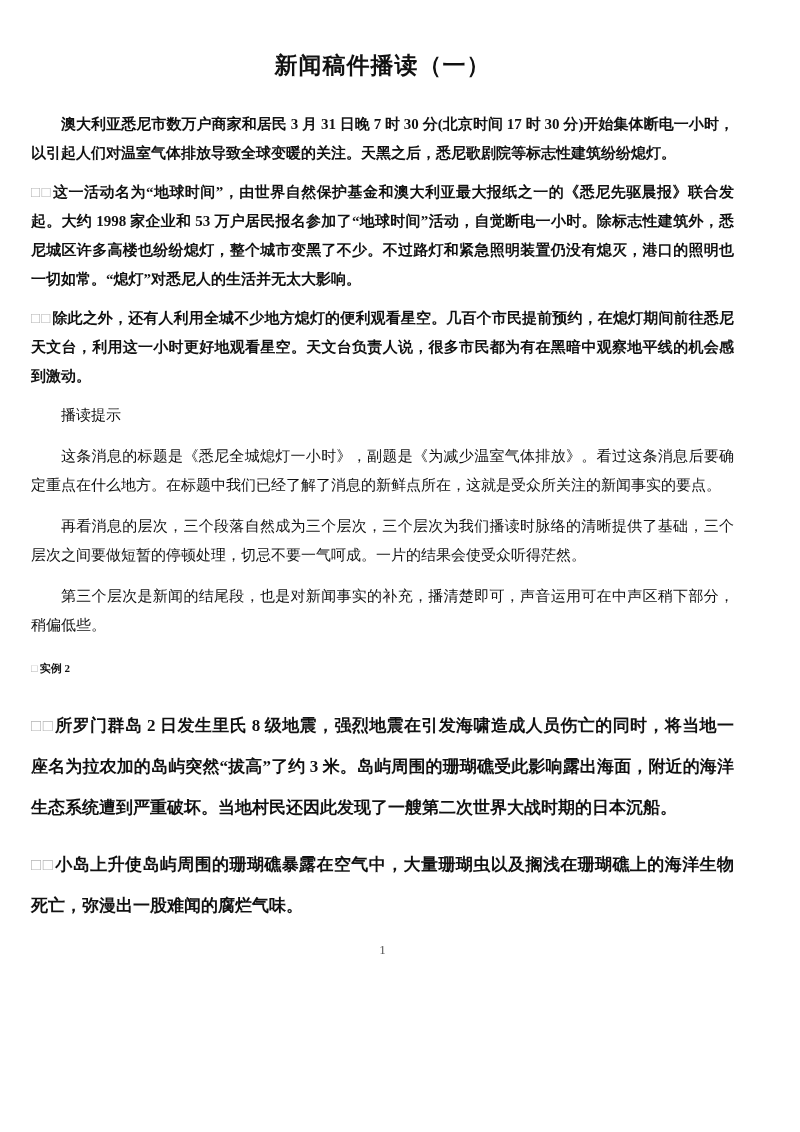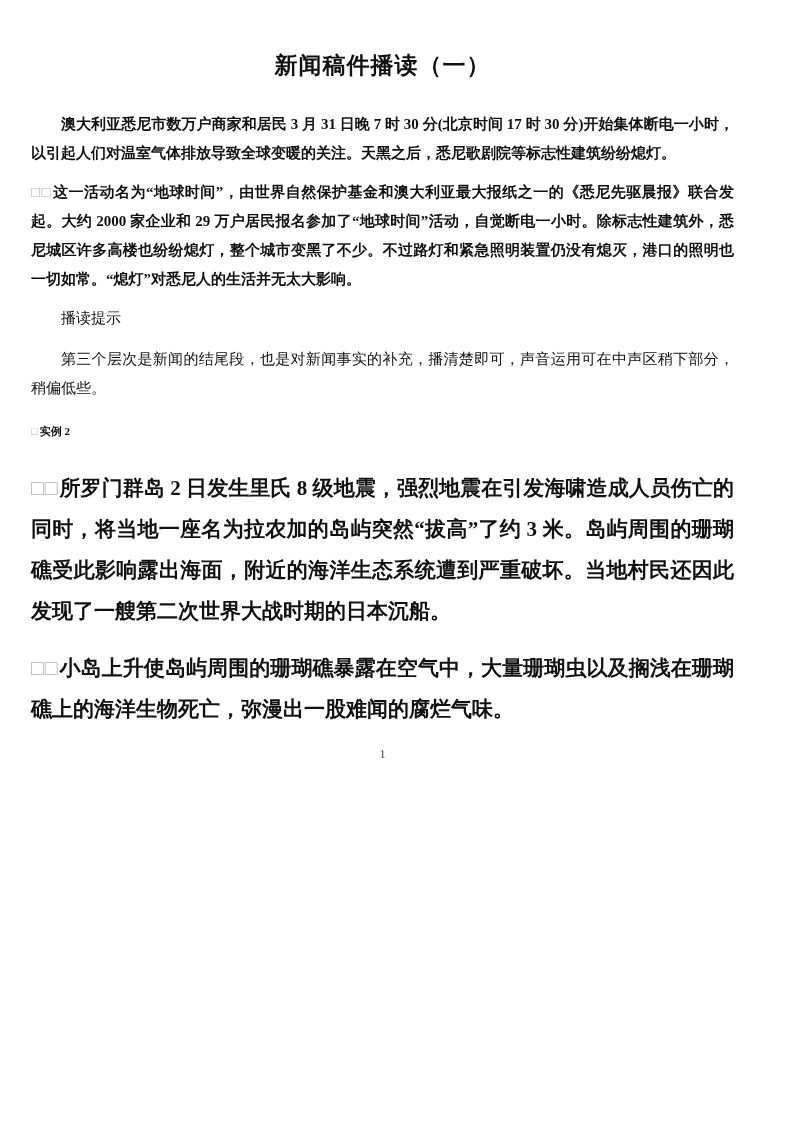--- a/index.html
+++ b/index.html
@@ -46,45 +46,48 @@
     margin-bottom: 12px;
   }
   .example-heading {
     margin: 14px 0 22px 0;
     font-size: 11px;
     line-height: 29px;
     font-weight: 700;
   }
   .example p {
     font-weight: 700;
-    font-size: 21px;
+    font-size: 17px;
     line-height: 41px;
     margin-bottom: 16px;
   }
   .footer {
     margin-top: 6px;
     text-align: center;
     font-size: 13px;
     color: #555555;
   }
 </style>
 </head>
 <body>
 
 <div class="page">
 
   <h1 class="title">新闻稿件播读（一）</h1>
 
   <section class="news">
     <p class="indent">澳大利亚悉尼市数万户商家和居民 3 月 31 日晚 7 时 30 分(北京时间 17 时 30 分)开始集体断电一小时，以引起人们对温室气体排放导致全球变暖的关注。天黑之后，悉尼歌剧院等标志性建筑纷纷熄灯。</p>
-    <p><span class="boxes">□□</span><span>这一活动名为“地球时间”，由世界自然保护基金和澳大利亚最大报纸之一的《悉尼先驱晨报》联合发起。大约 2000 家企业和 29 万户居民报名参加了“地球时间”活动，自觉断电一小时。除标志性建筑外，悉尼城区许多高楼也纷纷熄灯，整个城市变黑了不少。不过路灯和紧急照明装置仍没有熄灭，港口的照明也一切如常。“熄灯”对悉尼人的生活并无太大影响。</span></p>
+    <p><span class="boxes">□□</span><span>这一活动名为“地球时间”，由世界自然保护基金和澳大利亚最大报纸之一的《悉尼先驱晨报》联合发起。大约 1998 家企业和 53 万户居民报名参加了“地球时间”活动，自觉断电一小时。除标志性建筑外，悉尼城区许多高楼也纷纷熄灯，整个城市变黑了不少。不过路灯和紧急照明装置仍没有熄灭，港口的照明也一切如常。“熄灯”对悉尼人的生活并无太大影响。</span></p>
+    <p><span class="boxes">□□</span><span>除此之外，还有人利用全城不少地方熄灯的便利观看星空。几百个市民提前预约，在熄灯期间前往悉尼天文台，利用这一小时更好地观看星空。天文台负责人说，很多市民都为有在黑暗中观察地平线的机会感到激动。</span></p>
   </section>
 
   <section class="tips">
     <p class="tips-heading indent">播读提示</p>
+    <p class="indent">这条消息的标题是《悉尼全城熄灯一小时》，副题是《为减少温室气体排放》。看过这条消息后要确定重点在什么地方。在标题中我们已经了解了消息的新鲜点所在，这就是受众所关注的新闻事实的要点。</p>
+    <p class="indent">再看消息的层次，三个段落自然成为三个层次，三个层次为我们播读时脉络的清晰提供了基础，三个层次之间要做短暂的停顿处理，切忌不要一气呵成。一片的结果会使受众听得茫然。</p>
     <p class="indent">第三个层次是新闻的结尾段，也是对新闻事实的补充，播清楚即可，声音运用可在中声区稍下部分，稍偏低些。</p>
   </section>
 
   <section class="example">
     <div class="example-heading"><span class="boxes">□</span><span>实例 2</span></div>
     <p><span class="boxes">□□</span><span>所罗门群岛 2 日发生里氏 8 级地震，强烈地震在引发海啸造成人员伤亡的同时，将当地一座名为拉农加的岛屿突然“拔高”了约 3 米。岛屿周围的珊瑚礁受此影响露出海面，附近的海洋生态系统遭到严重破坏。当地村民还因此发现了一艘第二次世界大战时期的日本沉船。</span></p>
     <p><span class="boxes">□□</span><span>小岛上升使岛屿周围的珊瑚礁暴露在空气中，大量珊瑚虫以及搁浅在珊瑚礁上的海洋生物死亡，弥漫出一股难闻的腐烂气味。</span></p>
   </section>
 
   <div class="footer">

